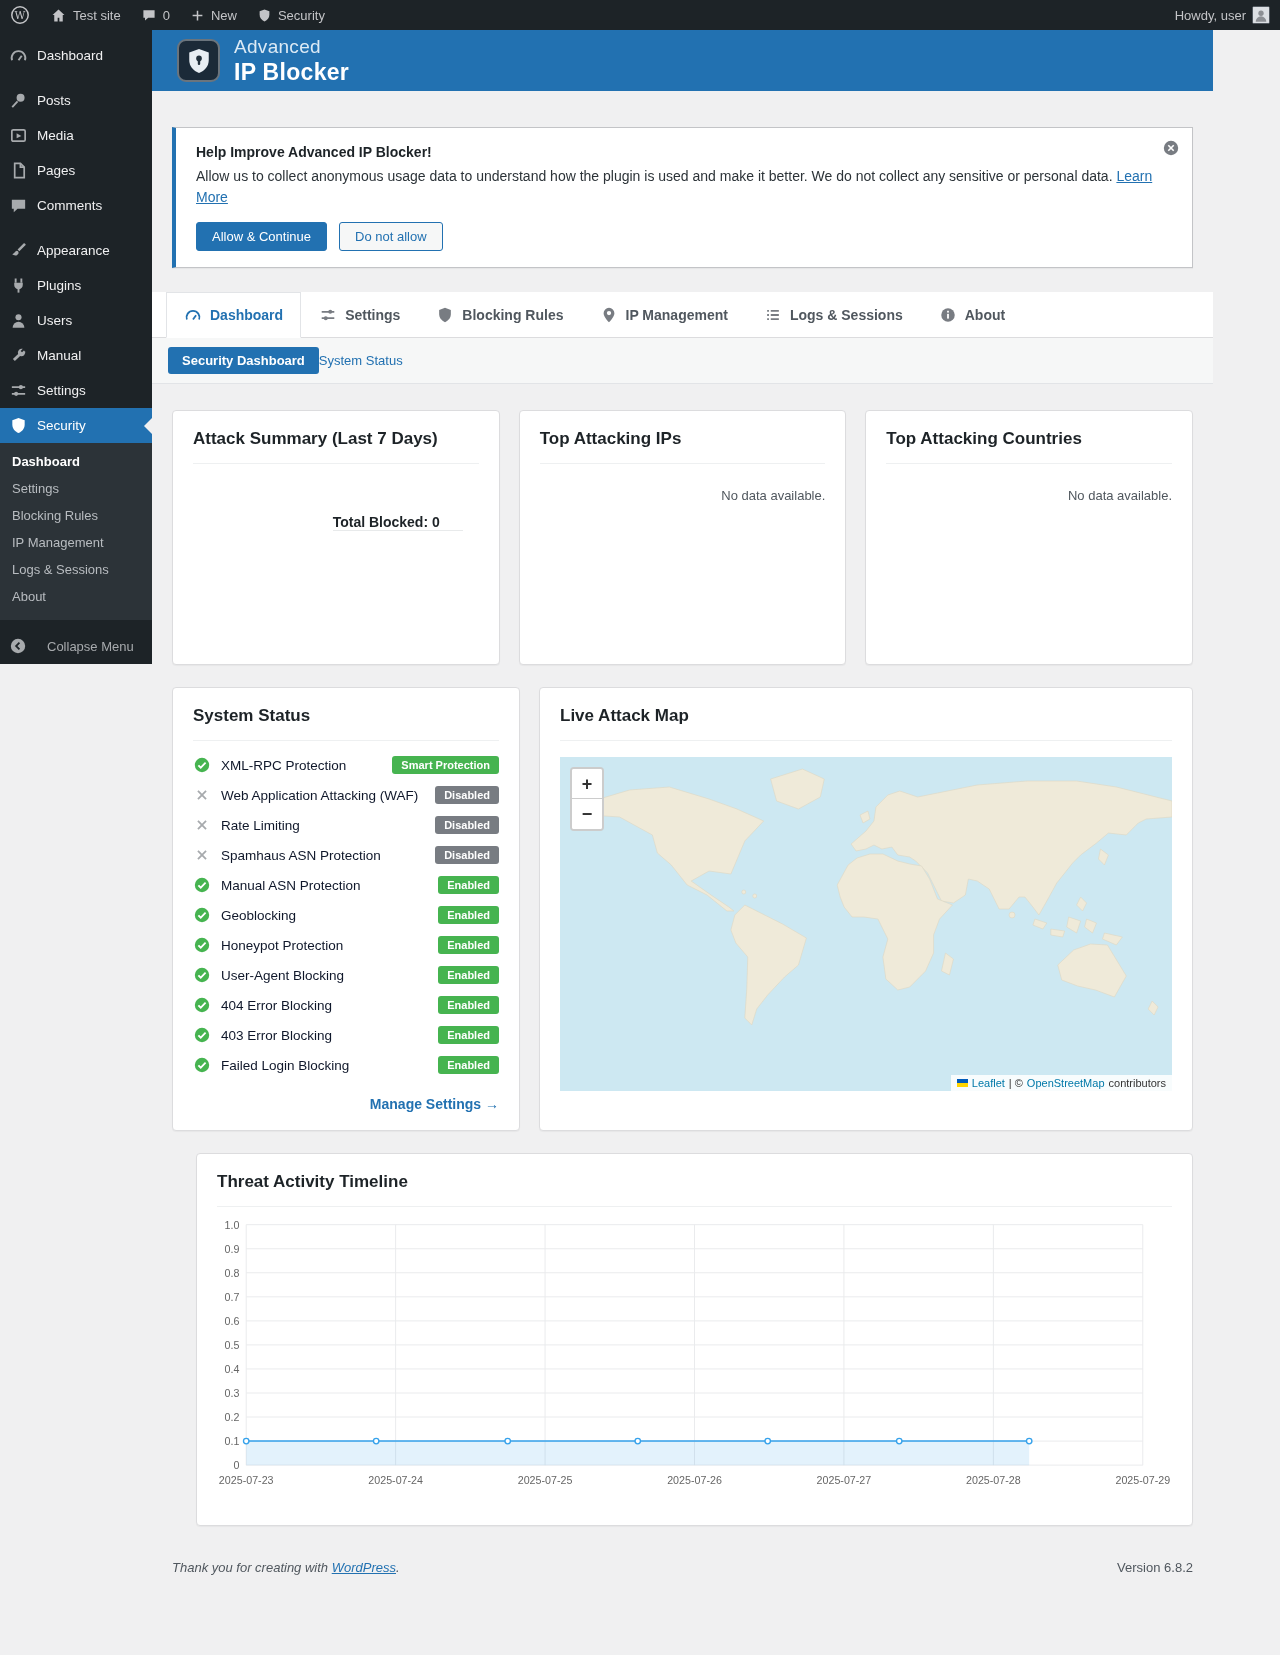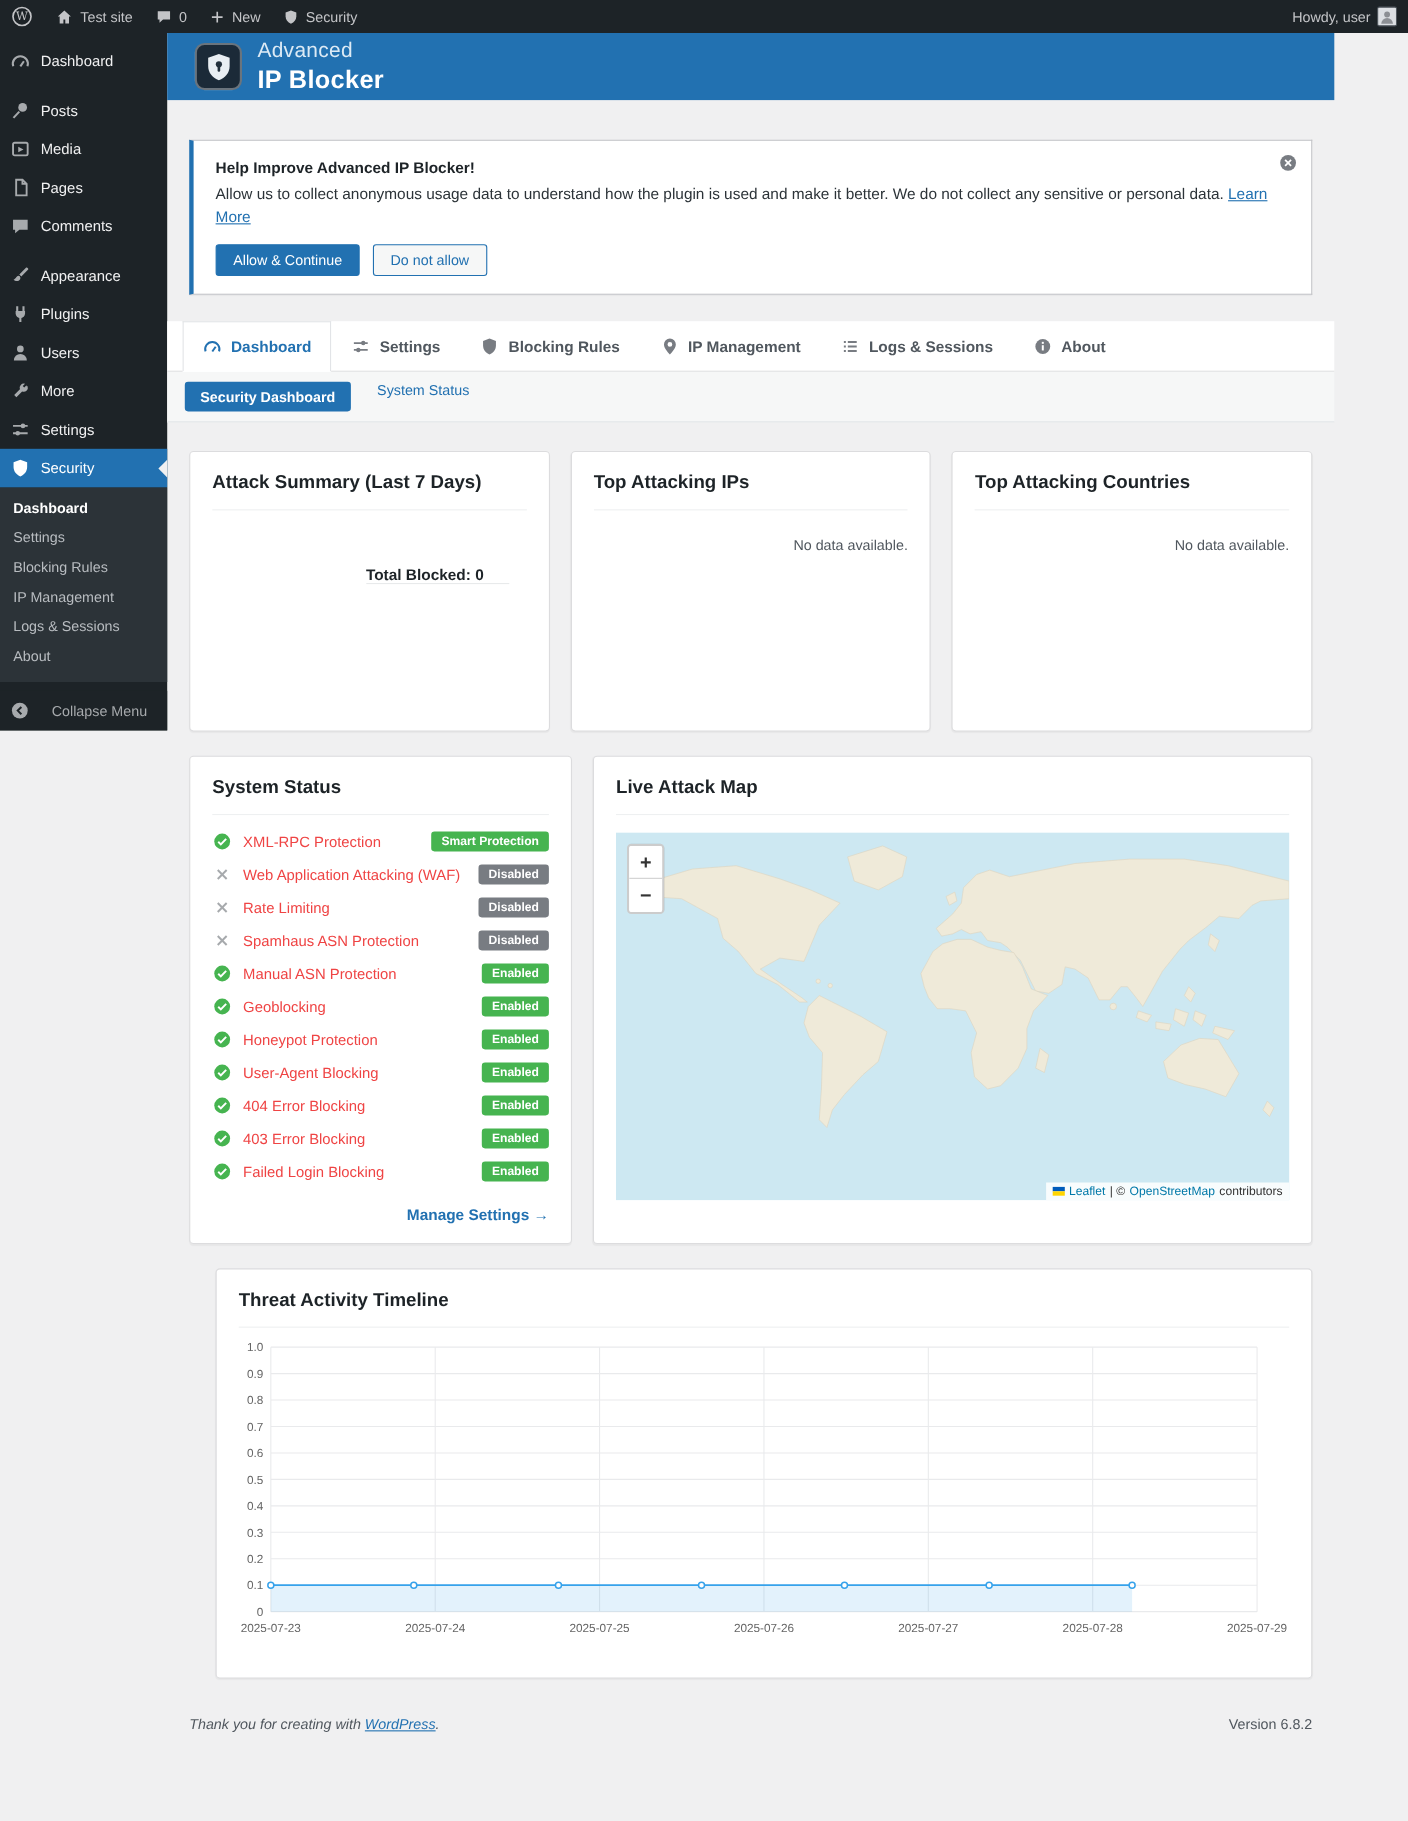--- a/index.html
+++ b/index.html
@@ -45,39 +45,39 @@
   .btn-primary { background:#2271b1; color:#fff; border:1px solid #2271b1; border-radius:3px; padding:6px 15px; font-size:13px; font-family:inherit; cursor:pointer; }
   .btn-secondary { background:#f6f7f7; color:#2271b1; border:1px solid #2271b1; border-radius:3px; padding:6px 15px; font-size:13px; font-family:inherit; cursor:pointer; }
   .dismiss { position:absolute; top:11px; right:12px; color:#787c82; cursor:pointer; background:none; border:0; }
 
   
   .tabs { margin-top:24px; background:#fff; border-bottom:1px solid #dcdcde; display:flex; padding:0 14px; height:46px; }
   .tab { display:flex; align-items:center; gap:8px; padding:0 17px; font-size:14px; font-weight:600; color:#50575e; cursor:pointer; border:1px solid transparent; }
   .tab .ticon { color:#787c82; }
   .tab.active { color:#2271b1; border-color:#e2e4e7; border-bottom-color:#fff; background:#fff; margin-bottom:-1px; }
   .tab.active .ticon { color:#2271b1; }
-  .subtabs { background:#f6f7f7; border-bottom:1px solid #e2e4e7; padding:9px 16px; display:flex; gap:24px; }
+  .subtabs { background:#f6f7f7; border-bottom:1px solid #e2e4e7; padding:9px 16px; display:flex; align-items:center; }
   .subtab-active { background:#2271b1; color:#fff; border-radius:3px; padding:6px 14px; font-size:13px; font-weight:600; cursor:pointer; }
   .subtab-link { color:#2271b1; font-size:13px; }
 
   
   .cards-row { display:flex; gap:19px; margin-top:26px; }
   .card { background:#fff; border:1px solid #dcdcde; border-radius:4px; box-shadow:0 1px 1px rgba(0,0,0,.04); padding:18px 20px; }
   .cards-row .card { flex:1; height:255px; }
   .card h2 { font-size:17px; font-weight:700; color:#1d2327; }
   .card .hr { height:0; border-bottom:1px solid #eef0f1; margin-top:14px; }
   .total-row { width:130px; margin:50px 16px 0 auto; font-size:14px; font-weight:700; padding-bottom:0; border-bottom:1px solid #e8eaeb; color:#1d2327; }
   .no-data { margin-top:24px; text-align:right; font-size:13px; color:#50575e; }
 
   .row2 { display:flex; gap:19px; margin-top:22px; align-items:stretch; }
   .status-card { width:348px; flex-shrink:0; }
   .map-card { flex:1; }
   .status-list { margin-top:9px; }
   .status-row { display:flex; align-items:center; gap:10px; padding:6px 0; }
-  .status-row .slabel { flex:1; font-size:13.5px; color:#ef4444; }
+  .status-row .slabel { flex:1; font-size:13.5px; color:#0f172a; }
   .badge { font-size:11px; font-weight:700; color:#fff; border-radius:3px; padding:3px 9px; white-space:nowrap; }
   .badge.on { background:#46b450; }
   .badge.off { background:#787c82; }
   .manage-link { display:block; text-align:right; margin-top:16px; font-size:14px; font-weight:700; color:#2271b1; }
 
   
   .map-box { position:relative; height:334px; margin-top:16px; background:#cde8f2; overflow:hidden; cursor:grab; }
   .map-box > svg.world { position:absolute; left:0; top:0; width:100%; height:100%; }
   .zoom-ctl { position:absolute; top:10px; left:10px; width:34px; background:#fff; border:2px solid rgba(0,0,0,.2); border-radius:4px; overflow:hidden; }
   .zoom-ctl button { display:block; width:100%; height:30px; border:0; background:#fff; font-size:18px; font-weight:700; color:#333; cursor:pointer; font-family:inherit; line-height:1; }
@@ -233,21 +233,21 @@
             </svg>
           </span>
         <span>Users</span>
       </div>
       <div class="menu-item">
         <span class="mi-icon">
             <svg viewBox="0 0 20 20" width="19" height="19">
               <path d="M17 5.5a4 4 0 0 1-5.3 4.9l-5.5 5.5-2.1-2.1 5.5-5.5A4 4 0 0 1 14.5 3l-2.2 2.2 1.4 1.4 2.2-2.2c.06.35.1.72.1 1.1z" fill="currentColor"></path>
             </svg>
           </span>
-        <span>More</span>
+        <span>Manual</span>
       </div>
       <div class="menu-item">
         <span class="mi-icon">
             <svg viewBox="0 0 20 20" width="19" height="19">
               <path d="M3 6.5h14M3 13.5h14" stroke="currentColor" stroke-width="1.8"></path>
               <circle cx="12.5" cy="6.5" r="2.2" fill="currentColor"></circle>
               <circle cx="7.5" cy="13.5" r="2.2" fill="currentColor"></circle>
             </svg>
           </span>
         <span>Settings</span>

